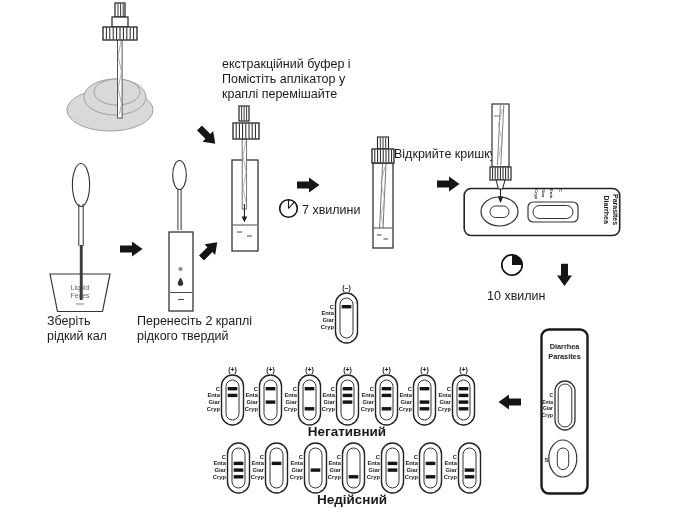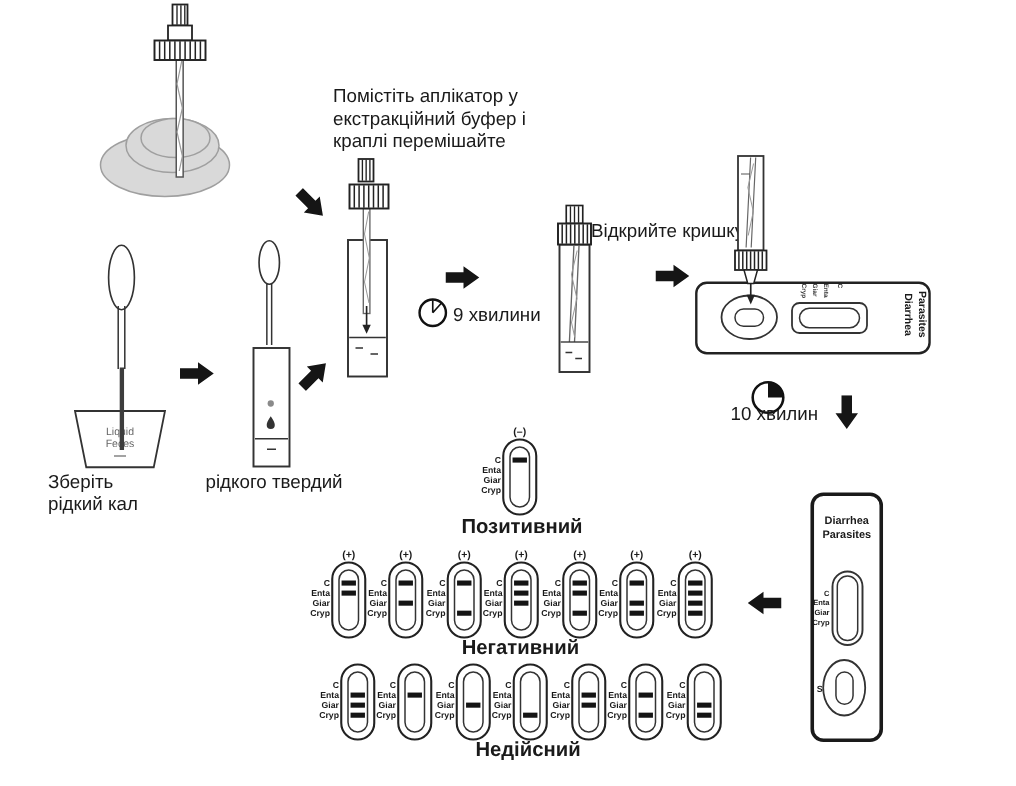--- a/index.html
+++ b/index.html
@@ -48,53 +48,54 @@
 
   <svg class="abs" style="left:44px;top:158px" width="72" height="158">
     <path d="M6,116 L13.5,153.5 L58.5,153.5 L66,116 Z" fill="#fff" stroke="#333" stroke-width="1.2"></path>
     <text class="cupTxt" x="36" y="132" text-anchor="middle">Liquid</text>
     <text class="cupTxt" x="36" y="140" text-anchor="middle">Feces</text>
     <path d="M32,146 h8" stroke="#666" stroke-width="0.8"></path>
     <ellipse cx="37" cy="27" rx="8.6" ry="21.5" fill="#fff" stroke="#333" stroke-width="1.1"></ellipse>
     <path d="M34.8,46 V88 M39.2,46 V88" stroke="#333" stroke-width="1"></path>
     <rect x="35.8" y="87" width="2.9" height="55" fill="#3d3d3d"></rect>
   </svg>
-  <div class="lbl multi" style="left:32px;top:314px">
+  <div class="lbl multi" style="left:47px;top:314px">
     <div>Зберіть</div>
     <div>рідкий кал</div>
   </div>
 
   <div class="arrow" style="left:120px;top:241px">
     <svg width="23" height="16" viewBox="0 0 23 16">
         <path d="M0,4.5 H12 V0.5 L22.5,8 L12,15.5 V11.5 H0 Z"></path>
       </svg>
   </div>
 
   <svg class="abs" style="left:163px;top:156px" width="36" height="160">
     <ellipse cx="16.5" cy="19" rx="6.8" ry="14.5" fill="#fff" stroke="#333" stroke-width="1.1"></ellipse>
     <path d="M14.9,33 V74 M18.1,33 V74" stroke="#333" stroke-width="1"></path>
     <rect x="6" y="76" width="24" height="79" fill="#fff" stroke="#333" stroke-width="1.3"></rect>
     <circle cx="17.5" cy="113" r="2.1" fill="#8a8a8a"></circle>
     <path d="M17.5,121.5 c1.8,2.8 2.7,4.3 2.7,5.8 a2.7,2.7 0 1 1 -5.4,0 c0,-1.5 0.9,-3 2.7,-5.8 z" fill="#333"></path>
     <path d="M7,136.5 H29" stroke="#333" stroke-width="0.9"></path>
     <path d="M15,143.5 H21" stroke="#333" stroke-width="0.9"></path>
   </svg>
   <div class="lbl multi" style="left:137px;top:314px">
+    <div>Перенесіть 2 краплі</div>
     <div>рідкого твердий</div>
   </div>
 
   <div class="arrow" style="left:198px;top:242px;transform:rotate(-45deg)">
     <svg width="23" height="16" viewBox="0 0 23 16">
         <path d="M0,4.5 H12 V0.5 L22.5,8 L12,15.5 V11.5 H0 Z"></path>
       </svg>
   </div>
 
   <div class="lbl multi" style="left:222px;top:57px">
+    <div>екстракційний буфер і</div>
     <div>Помістіть аплікатор у</div>
-    <div>екстракційний буфер і</div>
     <div>краплі перемішайте</div>
   </div>
   <svg class="abs" style="left:228px;top:104px" width="34" height="148">
     <rect x="4" y="56" width="26" height="91" fill="#fff" stroke="#333" stroke-width="1.3"></rect>
     <rect x="14.2" y="35" width="4.4" height="70" fill="#fff" stroke="#666" stroke-width="0.9"></rect>
     <polyline points="17.8,37 15,52 18.2,68 15,84 18,98" fill="none" stroke="#999" stroke-width="0.7"></polyline>
     <path d="M16.4,100 V113" stroke="#222" stroke-width="1.1"></path>
     <path d="M13.6,112.5 h5.6 l-2.8,6 z" fill="#222"></path>
     <path d="M4.8,121 H29.2" stroke="#333" stroke-width="0.9"></path>
     <path d="M9,128 h5 M19,132 h5" stroke="#333" stroke-width="0.9"></path>
@@ -107,21 +108,21 @@
   <div class="arrow" style="left:297px;top:177px">
     <svg width="23" height="16" viewBox="0 0 23 16">
         <path d="M0,4.5 H12 V0.5 L22.5,8 L12,15.5 V11.5 H0 Z"></path>
       </svg>
   </div>
 
   <svg class="abs" style="left:278px;top:198px" width="21" height="21">
     <circle cx="10.5" cy="10.5" r="8.8" fill="#fff" stroke="#111" stroke-width="1.6"></circle>
     <path d="M10.5,10.5 V2.2 M10.5,10.5 L16.2,4.2" stroke="#111" stroke-width="1.1" fill="none"></path>
   </svg>
-  <div class="lbl" style="left:302px;top:203px">9 хвилини</div>
+  <div class="lbl" style="left:302px;top:203px">7 хвилини</div>
 
   <svg class="abs" style="left:370px;top:135px" width="26" height="117">
     <rect x="3" y="28" width="20" height="85" fill="#fff" stroke="#333" stroke-width="1.3"></rect>
     <path d="M12.6,29 L9.6,93 M16,29 L13,93" stroke="#666" stroke-width="0.9"></path>
     <polyline points="14.8,32 11,48 14.6,64 11,80 13.2,90" fill="none" stroke="#999" stroke-width="0.7"></polyline>
     <path d="M3.8,93 H22.2" stroke="#333" stroke-width="0.9"></path>
     <path d="M7,100 h4.5 M13.5,104 h4.5" stroke="#333" stroke-width="0.9"></path>
     <rect x="7.5" y="2" width="11" height="12" fill="#fff" stroke="#222" stroke-width="1.1"></rect>
     <path d="M10.3,2.5V13.5 M13,2.5V13.5 M15.7,2.5V13.5" stroke="#222" stroke-width="0.9"></path>
     <rect x="2" y="14" width="22" height="14" fill="#fff" stroke="#222" stroke-width="1.3"></rect>
@@ -158,21 +159,21 @@
     <path d="M4.6,66.5V78.5 M7.2,66.5V78.5 M9.8,66.5V78.5 M12.4,66.5V78.5 M15,66.5V78.5 M17.6,66.5V78.5 M20.2,66.5V78.5" stroke="#222" stroke-width="1"></path>
     <path d="M8,79 h9 l-2.5,9 h-4 z" fill="#fff" stroke="#222" stroke-width="1"></path>
     <path d="M12.5,88 V96" stroke="#222" stroke-width="1.1"></path>
     <path d="M9.7,95.5 h5.6 l-2.8,6.5 z" fill="#222"></path>
   </svg>
 
   <svg class="abs" style="left:500px;top:253px" width="24" height="24">
     <circle cx="12" cy="12" r="10.2" fill="#fff" stroke="#111" stroke-width="1.7"></circle>
     <path d="M12,12 L12,1.8 A10.2,10.2 0 0 1 22.2,12 Z" fill="#111"></path>
   </svg>
-  <div class="lbl" style="left:487px;top:269px">10 хвилин</div>
+  <div class="lbl" style="left:487px;top:289px">10 хвилин</div>
 
   <div class="arrow" style="left:553px;top:267px;transform:rotate(90deg)">
     <svg width="23" height="16" viewBox="0 0 23 16">
         <path d="M0,4.5 H12 V0.5 L22.5,8 L12,15.5 V11.5 H0 Z"></path>
       </svg>
   </div>
 
   <svg class="abs" style="left:540px;top:328px" width="49" height="167">
     <rect x="1.5" y="1.5" width="46" height="164" rx="7.5" fill="#fff" stroke="#1a1a1a" stroke-width="2.4"></rect>
     <text class="brandV" x="24.5" y="21">Diarrhea</text>
@@ -187,21 +188,20 @@
     <rect x="17.3" y="120" width="11.4" height="21.5" rx="5.7" fill="#fff" stroke="#333" stroke-width="1"></rect>
     <text class="sLbl" x="8.5" y="133.5">S</text>
   </svg>
 
   <div class="arrow" style="left:498px;top:394px;transform:rotate(180deg)">
     <svg width="23" height="16" viewBox="0 0 23 16">
         <path d="M0,4.5 H12 V0.5 L22.5,8 L12,15.5 V11.5 H0 Z"></path>
       </svg>
   </div>
 
-  <div class="caption" style="left:298px;top:343px">Позитивний</div>
   <div class="caption" style="left:302px;top:492px">Недійсний</div>
   <div class="caption" style="left:297px;top:424px">Негативний</div>
 
 <svg width="44" height="63" class="abs" style="left: 318.5px; top: 282px;">
       <text x="27.5" y="8" class="sg">(–)</text>
       <rect x="16.5" y="11" width="22" height="50" rx="11" fill="#fff" stroke="#222" stroke-width="1.4"></rect>
       <rect x="21" y="16" width="13" height="40" rx="6.5" fill="#fff" stroke="#333" stroke-width="1"></rect>
       <text x="15" y="26.6" class="wl">C</text>
       <text x="15" y="33.3" class="wl">Enta</text>
       <text x="15" y="40" class="wl">Giar</text>

